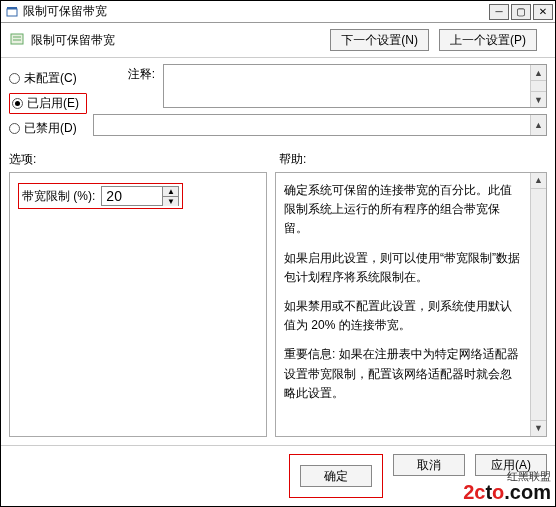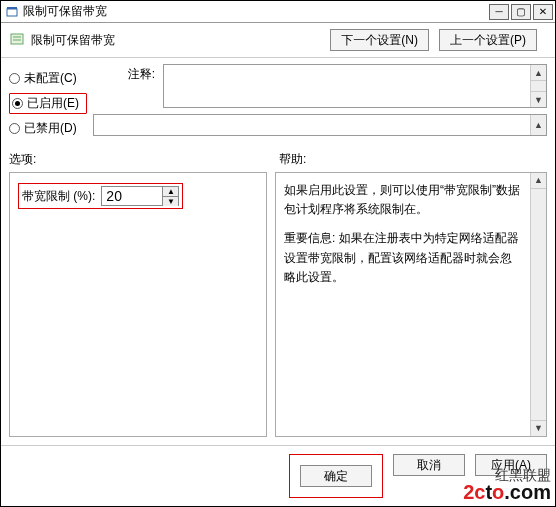--- a/index.html
+++ b/index.html
@@ -143,21 +143,21 @@
   .footer .highlight-btn { border:1px solid #d00; padding:10px; }
   .footer .btn { width:72px; }
   .watermark {
     position:absolute; right:4px; bottom:4px;
     font-family: Arial, sans-serif; font-weight:bold;
     font-size:20px; line-height:1;
     pointer-events:none;
   }
   .watermark .red{color:#e02020;}
   .watermark .blk{color:#111;}
-  .watermark .sub{font-size:14px;color:#333;font-weight:normal;display:block;text-align:right;}
+  .watermark .sub{font-size:11px;color:#333;font-weight:normal;display:block;text-align:right;}
 </style>
 </head>
 <body>
 
 <div class="window">
 
   <div class="titlebar">
     <span class="icon">
       <svg width="12" height="12" viewBox="0 0 12 12">
           <rect x="1" y="3" width="10" height="7" fill="none" stroke="#36a" stroke-width="1"></rect>
@@ -245,21 +245,23 @@
             <span class="spins">
               <div>▲</div>
               <div>▼</div>
             </span>
           </span>
         </div>
       </div>
 
       <div class="panel panel-right">
         <div class="help-text">
+          <p>确定系统可保留的连接带宽的百分比。此值限制系统上运行的所有程序的组合带宽保留。</p>
           <p>如果启用此设置，则可以使用“带宽限制”数据包计划程序将系统限制在。</p>
+          <p>如果禁用或不配置此设置，则系统使用默认值为 20% 的连接带宽。</p>
           <p>重要信息: 如果在注册表中为特定网络适配器设置带宽限制，配置该网络适配器时就会忽略此设置。</p>
         </div>
         <div class="sb">
           <div class="arrow">▲</div>
           <div class="arrow bot">▼</div>
         </div>
       </div>
     </div>
 
   </div>

